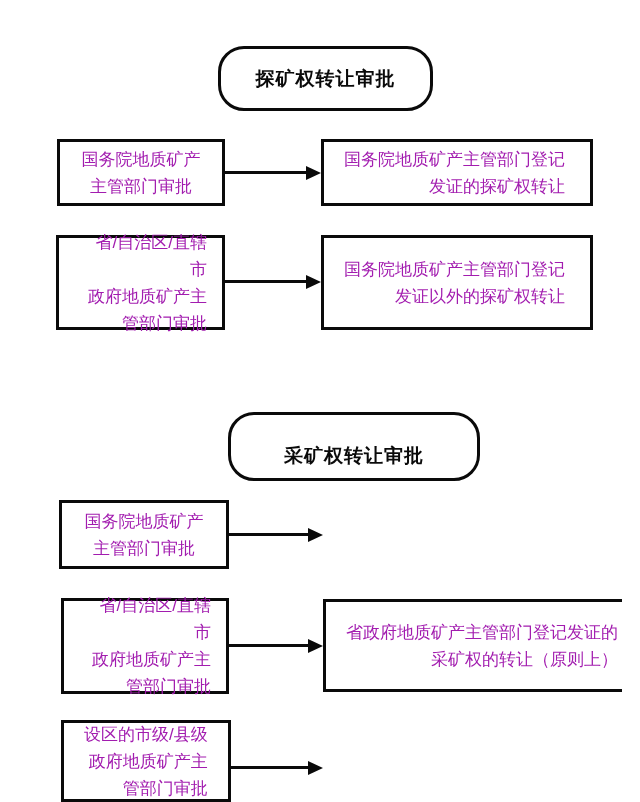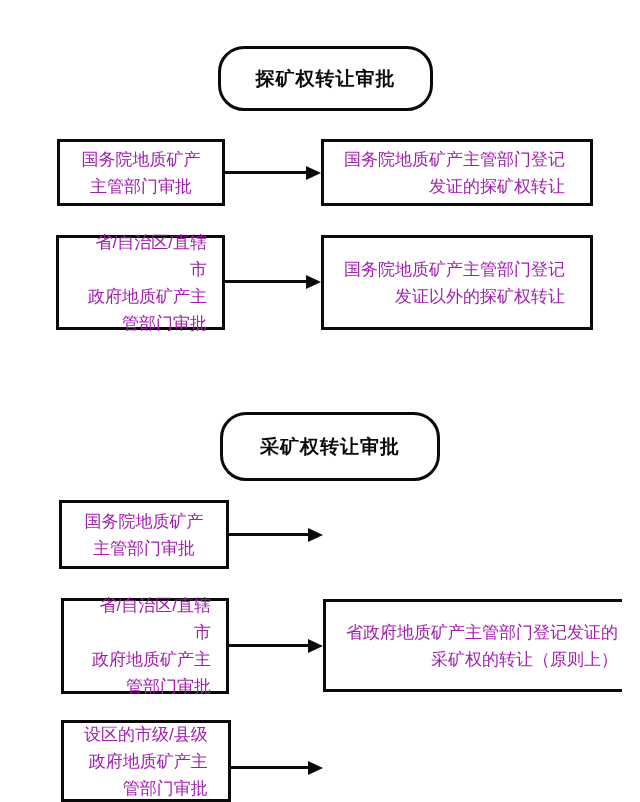--- a/index.html
+++ b/index.html
@@ -97,21 +97,21 @@
 政府地质矿产主
 管部门审批</span>
   </div>
   <div class="arrow-line" style="left:189px; top:244px; width:82px;"></div>
   <div class="arrow-head" style="left:270px; top:239px;"></div>
   <div class="box leftpad" style="left:285px; top:199px; width:272px; height:95px;">
     <span class="txt">国务院地质矿产主管部门登记
 发证以外的探矿权转让</span>
   </div>
 
-  <div class="pill" style="left:184px; top:376px; width:220px; height:69px;">
+  <div class="pill" style="left:192px; top:376px; width:252px; height:69px;align-items:flex-end;">
     <span class="txt">采矿权转让审批</span>
   </div>
 
   <div class="box center" style="left:23px; top:464px; width:170px; height:69px;">
     <span class="txt">国务院地质矿产
 主管部门审批</span>
   </div>
   <div class="arrow-line" style="left:193px; top:497px; width:80px;"></div>
   <div class="arrow-head" style="left:272px; top:492px;"></div>
 

